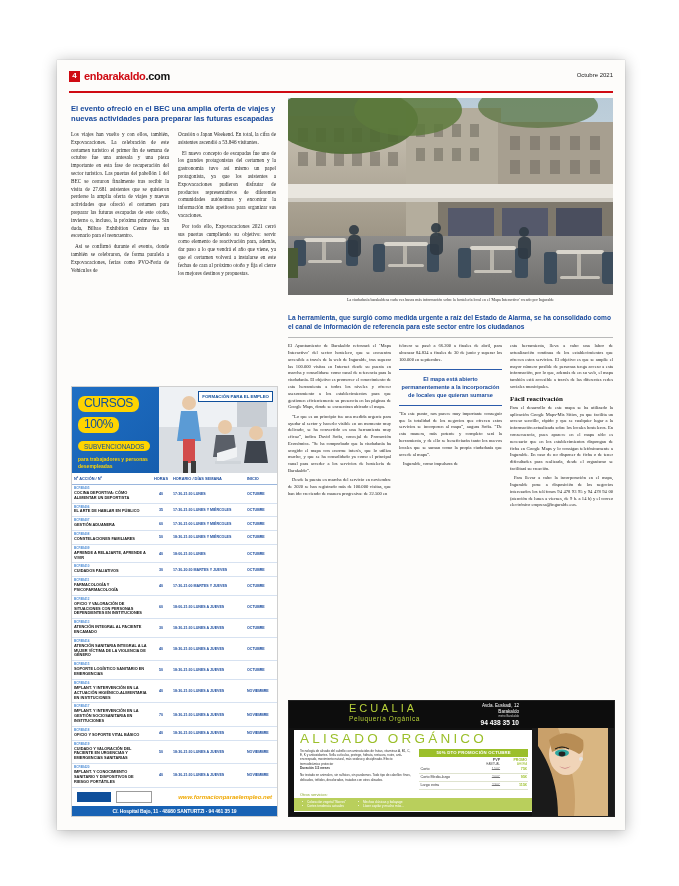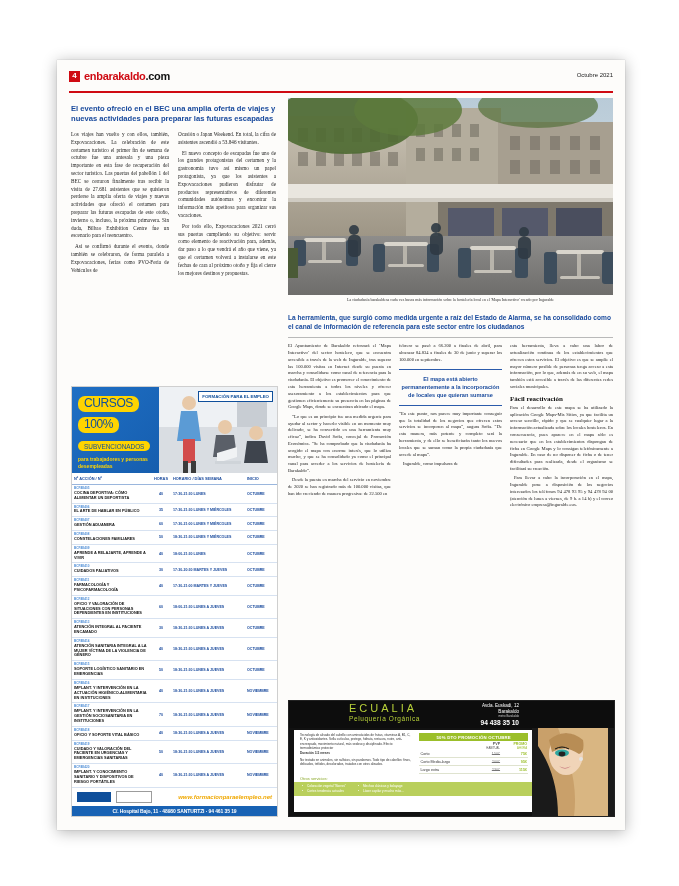--- a/index.html
+++ b/index.html
@@ -586,20 +586,21 @@
         </div>
         <div class="ecu-addr">
           <div>Avda. Euskadi, 12</div>
           <div>Barakaldo</div>
           <div class="tiny">metro Barakaldo</div>
           <div class="tel">94 438 35 10</div>
         </div>
       </div>
 
       <div class="ecu-body">
+        <div class="ecu-title">ALISADO ORGÁNICO</div>
         <div class="ecu-cols">
           <div class="ecu-desc">
             <div>Tecnología de alisado del cabello con aminoácidos de frutas, vitaminas A, B1, C, E, K y antioxidantes. Sella cutículas, protege, hidrata, restaura, nutre, anti-encrespado, movimiento natural, más sedoso y disciplinado. Efecto termodinámico protector</div>
             <b>Duración 3-5 meses</b>
             <div style="margin-top:2px">No testado en animales, sin sulfatos, sin parabenos. Todo tipo de cabellos: finos, delicados, teñidos, decolorados, tratados con otros alisados.</div>
           </div>
           <div class="ecu-price">
             <div class="promo-bar">50% DTO PROMOCIÓN OCTUBRE</div>
             <table class="prices">
               <thead>

